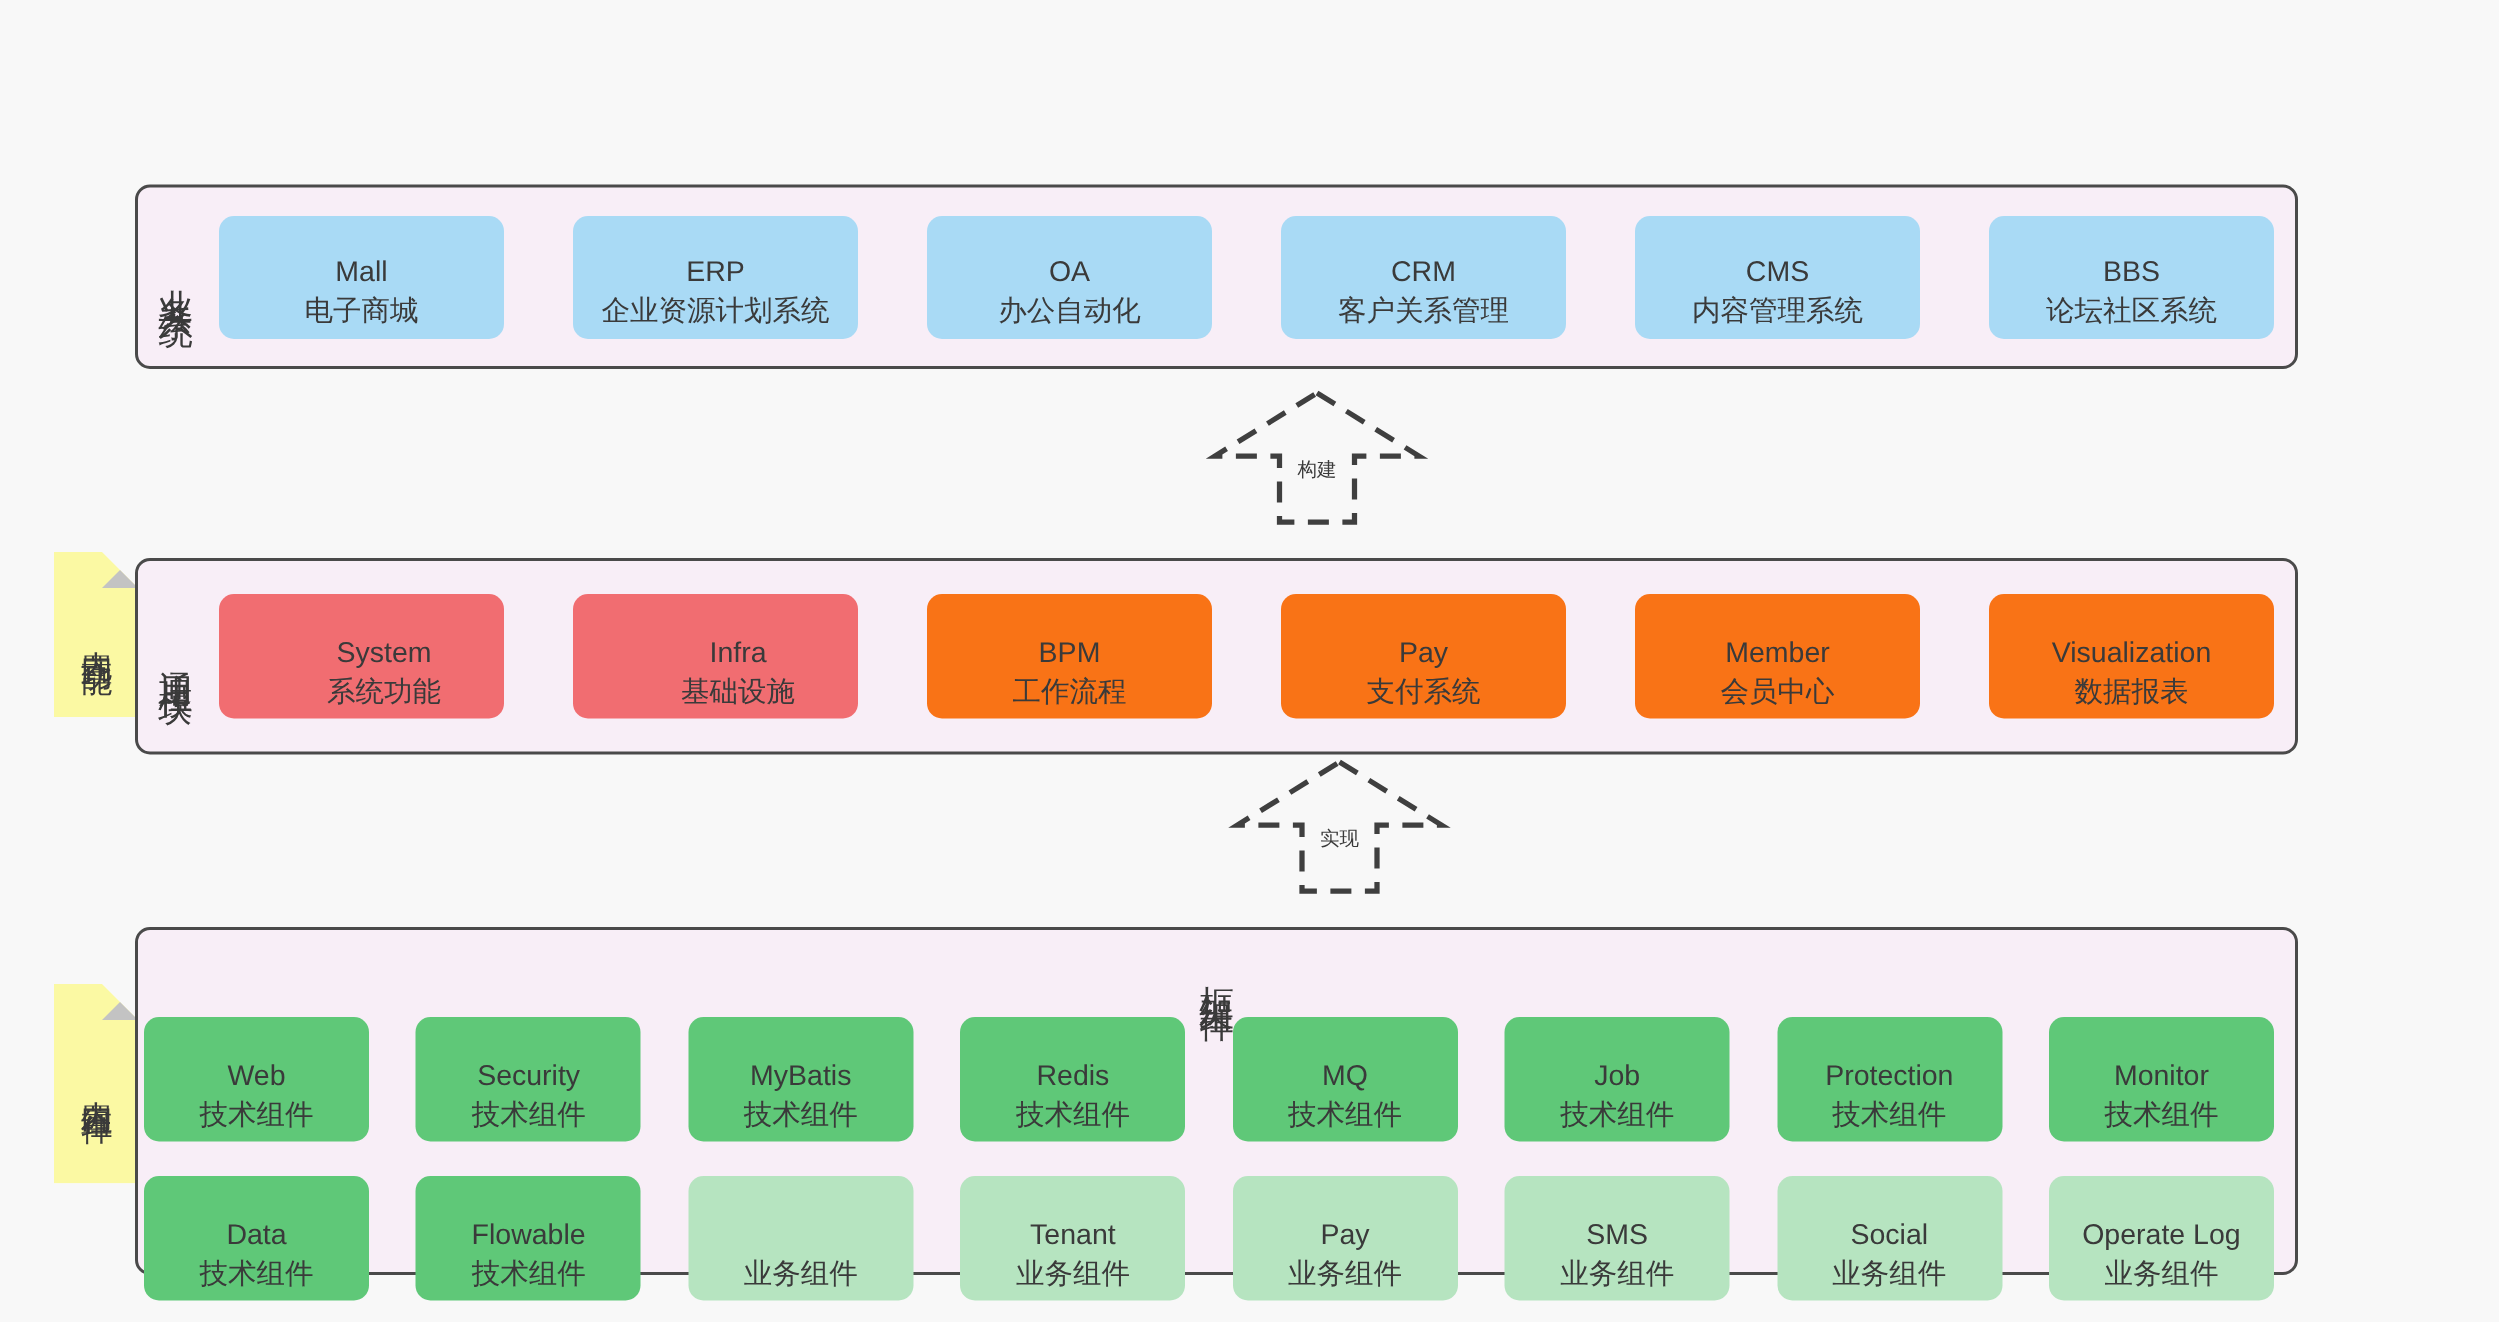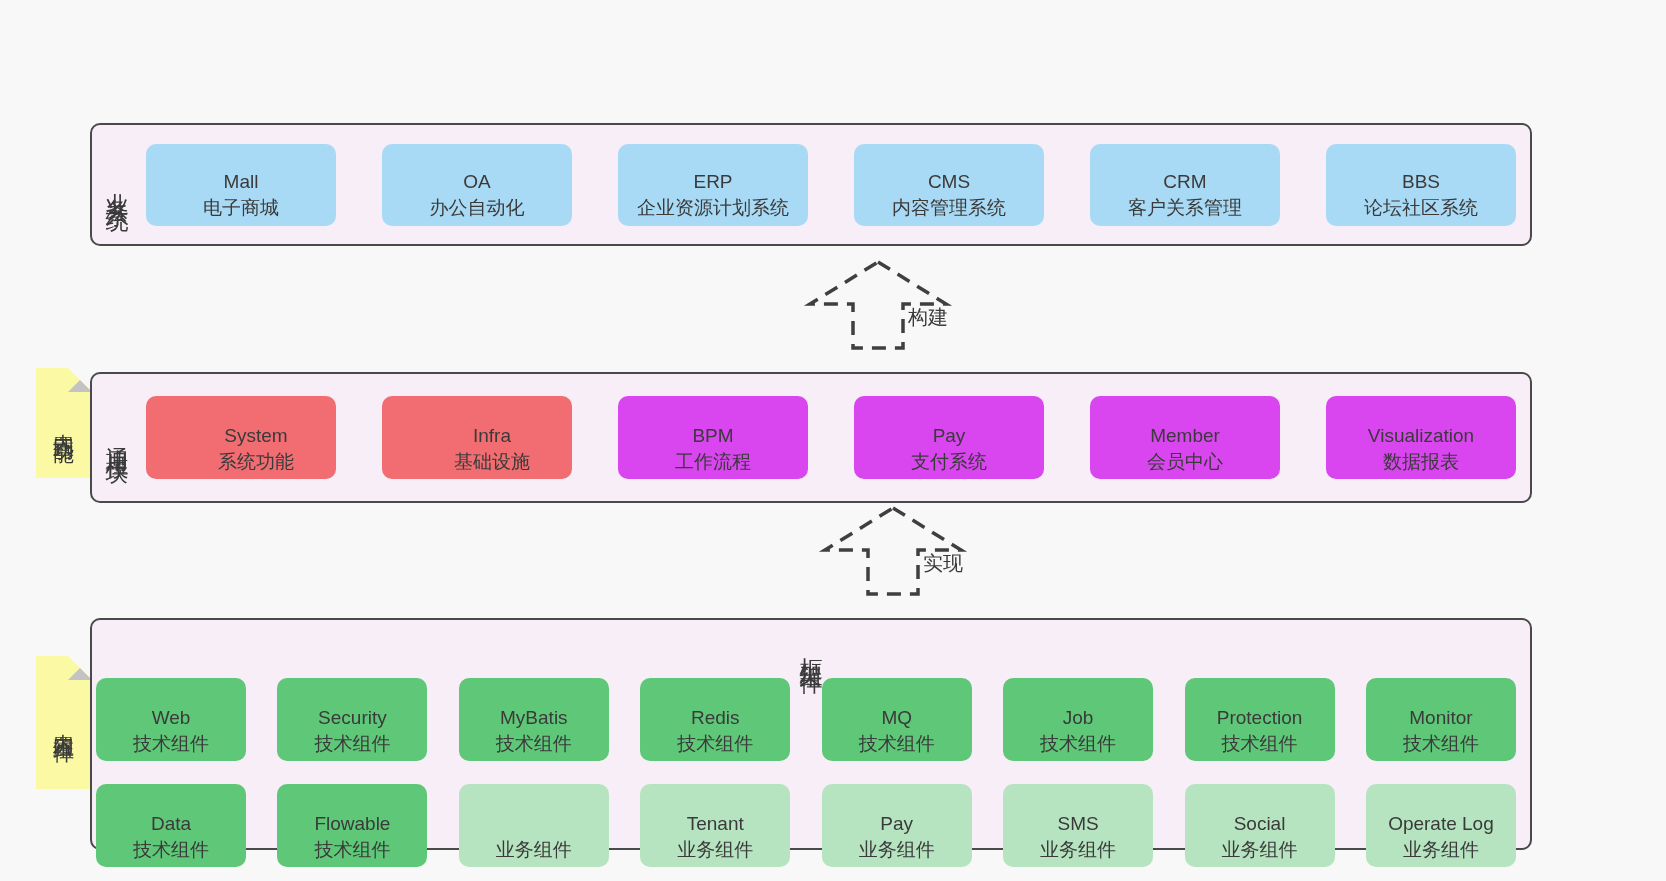--- a/index.html
+++ b/index.html
@@ -56,21 +56,21 @@
     line-height:1.38;
     box-sizing:border-box;
     padding:4px 6px;
   }
   .panel-business .box{width:190px;height:82px;}
   .panel-modules .box{width:190px;height:83px;}
   .panel-framework .box{width:150px;height:83px;}
 
   .box.blue{background:#a9daf5;}
   .box.red{background:#f16d71;padding-left:36px;}
-  .box.pink{background:#d946ef;}
+  .box.pink{background:#f97316;}
   .box.green{background:#5fc878;}
   .box.lightgreen{background:#b6e4c0;}
 
   
   .note{
     position:absolute;
     left:36px;width:56px;
     background:#fbf9a3;
     clip-path:polygon(0 0,calc(100% - 24px) 0,100% 24px,100% 100%,0 100%);
     display:flex;align-items:center;justify-content:center;
@@ -93,54 +93,54 @@
 
   
   .arrow{
     position:absolute;
     width:140px;height:90px;
   }
   .arrow svg{position:absolute;inset:0;overflow:visible;}
   .arrow-label{
     position:absolute;
     top:44px;left:0;right:0;
-    text-align:right;
-    font-size:20px;
+    text-align:center;
+    font-size:13px;
   }
   .arrow-build{left:808px;top:260px;}
   .arrow-implement{left:823px;top:506px;}
 </style>
 </head>
 <body>
 
 <div class="stage">
 
   <section class="panel panel-business">
     <div class="v-label">业务系统</div>
     <div class="rows">
         <div class="box-row">
           <div class="box blue">
             <div class="box-name">Mall</div>
             <div class="box-sub">电子商城</div>
           </div>
           <div class="box blue">
+            <div class="box-name">ERP</div>
+            <div class="box-sub">企业资源计划系统</div>
+          </div>
+          <div class="box blue">
             <div class="box-name">OA</div>
             <div class="box-sub">办公自动化</div>
           </div>
           <div class="box blue">
-            <div class="box-name">ERP</div>
-            <div class="box-sub">企业资源计划系统</div>
+            <div class="box-name">CRM</div>
+            <div class="box-sub">客户关系管理</div>
           </div>
           <div class="box blue">
             <div class="box-name">CMS</div>
             <div class="box-sub">内容管理系统</div>
-          </div>
-          <div class="box blue">
-            <div class="box-name">CRM</div>
-            <div class="box-sub">客户关系管理</div>
           </div>
           <div class="box blue">
             <div class="box-name">BBS</div>
             <div class="box-sub">论坛社区系统</div>
           </div>
         </div>
       </div>
   </section>
 
   <div class="arrow arrow-build">

